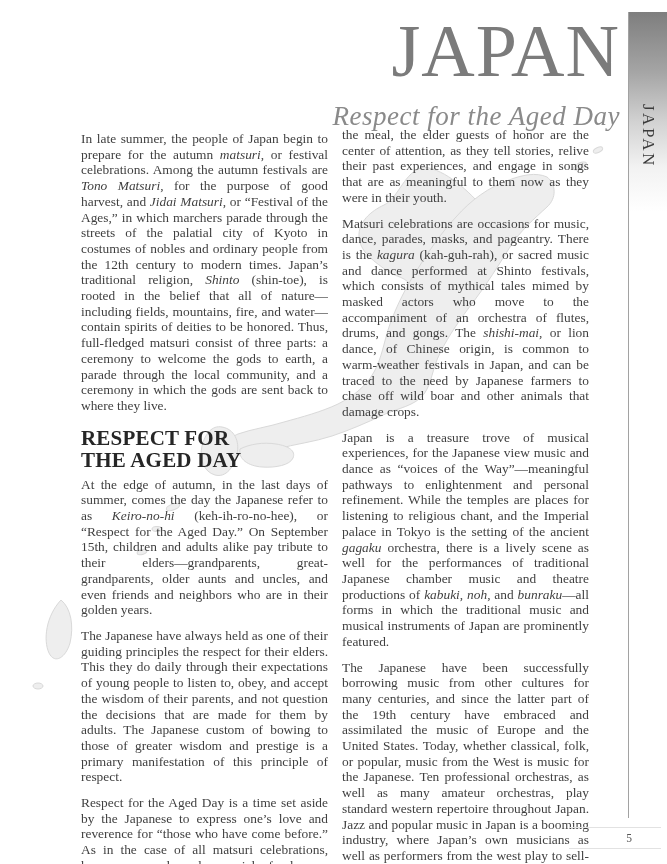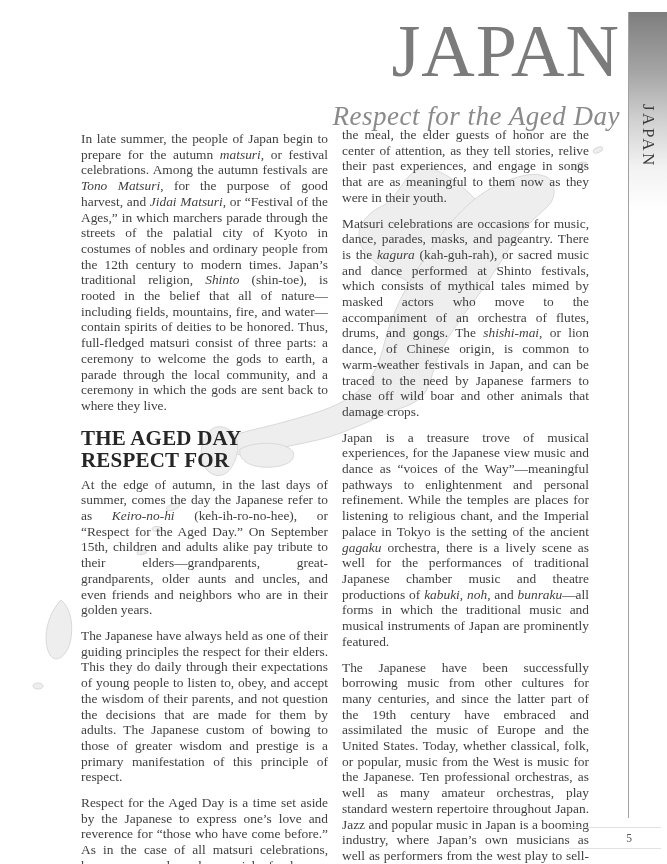--- a/index.html
+++ b/index.html
@@ -81,22 +81,22 @@
   </div>
 
   <div class="side-tab">
     <div class="side-tab-label">JAPAN</div>
   </div>
 
   <div class="col col-left">
     <p><span>In late summer, the people of Japan begin to prepare for the autumn </span><span class="it">matsuri</span><span>, or festival celebrations. Among the autumn festivals are </span><span class="it">Tono Matsuri</span><span>, for the purpose of good harvest, and </span><span class="it">Jidai Matsuri</span><span>, or “Festival of the Ages,” in which marchers parade through the streets of the palatial city of Kyoto in costumes of nobles and ordinary people from the 12th century to modern times. Japan’s traditional religion, </span><span class="it">Shinto</span><span> (shin-toe), is rooted in the belief that all of nature—including fields, mountains, fire, and water—contain spirits of deities to be honored. Thus, full-fledged matsuri consist of three parts: a ceremony to welcome the gods to earth, a parade through the local community, and a ceremony in which the gods are sent back to where they live.</span></p>
 
     <h2 class="sec">
+      <span class="hline">RESPECT FOR</span>
       <span class="hline">THE AGED DAY</span>
-      <span class="hline">RESPECT FOR</span>
     </h2>
     <p><span>At the edge of autumn, in the last days of summer, comes the day the Japanese refer to as </span><span class="it">Keiro-no-hi</span><span> (keh-ih-ro-no-hee), or “Respect for the Aged Day.” On September 15th, children and adults alike pay tribute to their elders—grandparents, great-grandparents, older aunts and uncles, and even friends and neighbors who are in their golden years.</span></p>
     <p><span>The Japanese have always held as one of their guiding principles the respect for their elders. This they do daily through their expectations of young people to listen to, obey, and accept the wisdom of their parents, and not question the decisions that are made for them by adults. The Japanese custom of bowing to those of greater wisdom and prestige is a primary manifestation of this principle of respect.</span></p>
     <p><span>Respect for the Aged Day is a time set aside by the Japanese to express one’s love and reverence for “those who have come before.” As in the case of all matsuri celebrations, houses are cleaned, special foods are prepared, and in some cases, time is taken off from work and school so that due respect can be given. Before, during, and following</span></p>
   </div>
 
   <div class="col col-right">
     <p><span>the meal, the elder guests of honor are the center of attention, as they tell stories, relive their past experiences, and engage in songs that are as meaningful to them now as they were in their youth.</span></p>
     <p><span>Matsuri celebrations are occasions for music, dance, parades, masks, and pageantry. There is the </span><span class="it">kagura</span><span> (kah-guh-rah), or sacred music and dance performed at Shinto festivals, which consists of mythical tales mimed by masked actors who move to the accompaniment of an orchestra of flutes, drums, and gongs. The </span><span class="it">shishi-mai</span><span>, or lion dance, of Chinese origin, is common to warm-weather festivals in Japan, and can be traced to the need by Japanese farmers to chase off wild boar and other animals that damage crops.</span></p>
     <p><span>Japan is a treasure trove of musical experiences, for the Japanese view music and dance as “voices of the Way”—meaningful pathways to enlightenment and personal refinement. While the temples are places for listening to religious chant, and the Imperial palace in Tokyo is the setting of the ancient </span><span class="it">gagaku</span><span> orchestra, there is a lively scene as well for the performances of traditional Japanese chamber music and theatre productions of </span><span class="it">kabuki</span><span>, </span><span class="it">noh</span><span>, and </span><span class="it">bunraku</span><span>—all forms in which the traditional music and musical instruments of Japan are prominently featured.</span></p>

